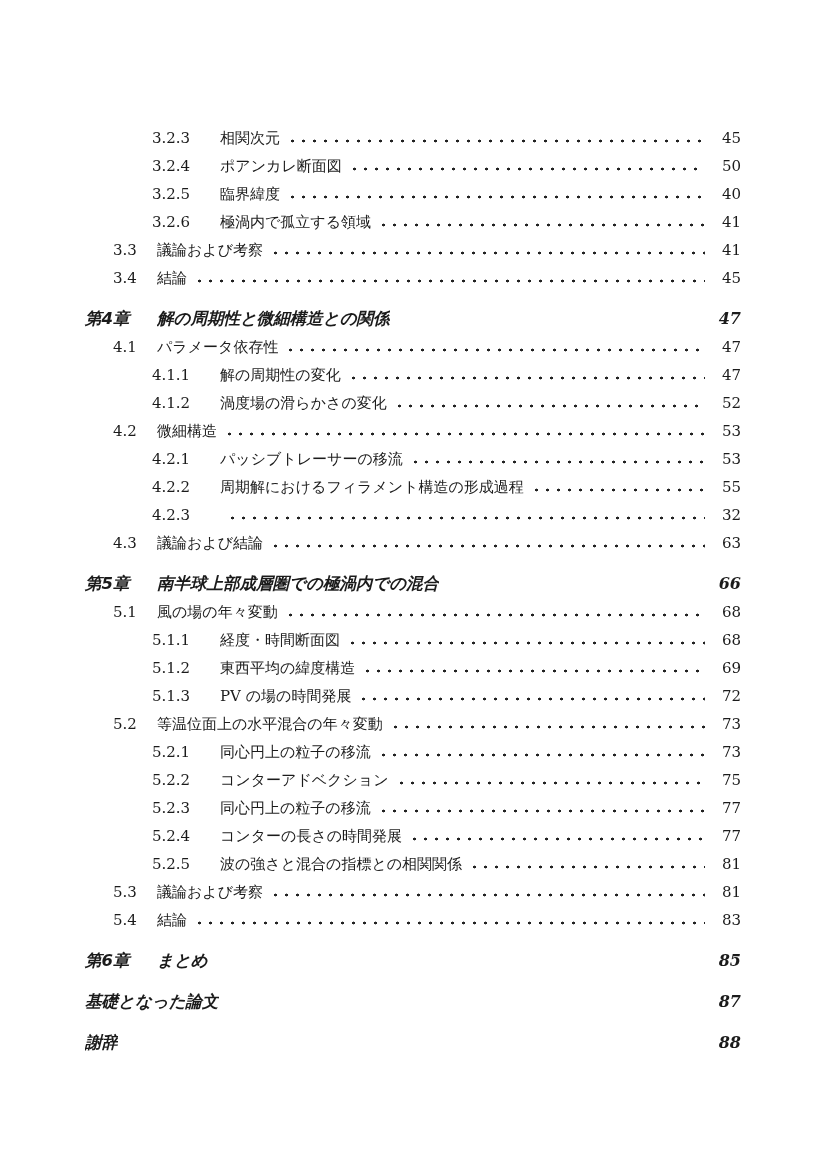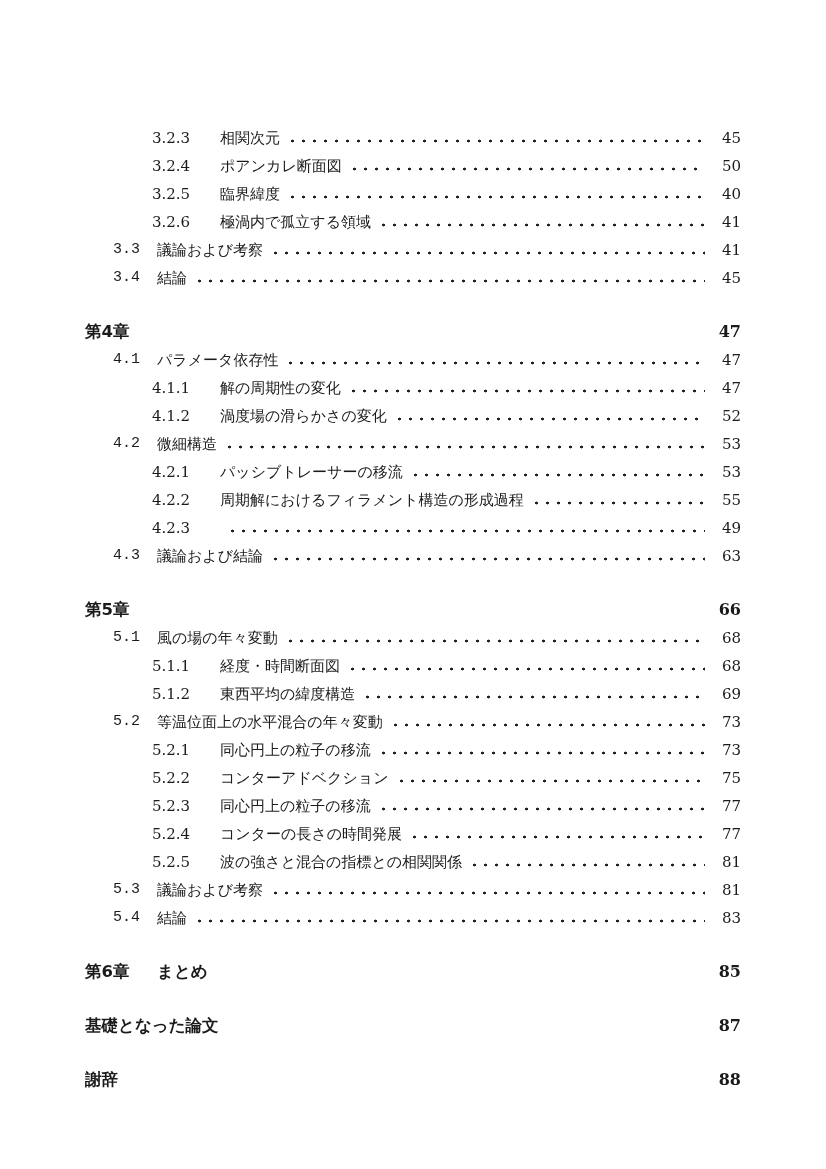--- a/index.html
+++ b/index.html
@@ -39,30 +39,31 @@
     background: radial-gradient(circle, #222 1.2px, transparent 1.7px)
                 0 calc(100% - 9px) / 11px 4px repeat-x;
   }
   .row .page-num {
     flex: 0 0 auto;
     min-width: 26px;
     text-align: right;
   }
   
   .row.section { padding-left: 28px; }
-  .row.section .num { width: 44px; font-family: Liberation Mono, monospace; }
+  .row.section .num { width: 44px; }
   
   .row.subsection { padding-left: 67px; }
   .row.subsection .num { width: 68px; }
   
   .row.chapter, .row.unnumbered {
-    margin-top: 26px;
+    margin-top: 13px;
     font-family: "DejaVu Sans", "Liberation Sans", sans-serif;
     font-weight: bold;
     font-size: 16.5px;
+    font-style: italic;
   }
   .row.chapter .num { width: 72px; }
   .row.chapter .leader, .row.unnumbered .leader { background: none; }
   .row.chapter .page-num, .row.unnumbered .page-num {
     font-family: "DejaVu Serif", "Liberation Serif", serif;
     font-weight: bold;
     font-size: 16px;
   }
 </style>
 </head>
@@ -101,20 +102,21 @@
         <span class="page-num">41</span>
       </div>
       <div class="row section">
         <span class="num">3.4</span>
         <span class="title">結論</span>
         <span class="leader"></span>
         <span class="page-num">45</span>
       </div>
       <div class="row chapter">
         <span class="num">第4章</span>
+        <span class="title">解の周期性と微細構造との関係</span>
         <span class="leader"></span>
         <span class="page-num">47</span>
       </div>
       <div class="row section">
         <span class="num">4.1</span>
         <span class="title">パラメータ依存性</span>
         <span class="leader"></span>
         <span class="page-num">47</span>
       </div>
       <div class="row subsection">
@@ -143,50 +145,57 @@
       </div>
       <div class="row subsection">
         <span class="num">4.2.2</span>
         <span class="title">周期解におけるフィラメント構造の形成過程</span>
         <span class="leader"></span>
         <span class="page-num">55</span>
       </div>
       <div class="row subsection">
         <span class="num">4.2.3</span>
         <span class="leader"></span>
-        <span class="page-num">49</span>
+        <span class="page-num">32</span>
       </div>
       <div class="row section">
         <span class="num">4.3</span>
         <span class="title">議論および結論</span>
         <span class="leader"></span>
         <span class="page-num">63</span>
       </div>
       <div class="row chapter">
         <span class="num">第5章</span>
+        <span class="title">南半球上部成層圏での極渦内での混合</span>
         <span class="leader"></span>
         <span class="page-num">66</span>
       </div>
       <div class="row section">
         <span class="num">5.1</span>
         <span class="title">風の場の年々変動</span>
         <span class="leader"></span>
         <span class="page-num">68</span>
       </div>
       <div class="row subsection">
         <span class="num">5.1.1</span>
         <span class="title">経度・時間断面図</span>
         <span class="leader"></span>
         <span class="page-num">68</span>
       </div>
       <div class="row subsection">
         <span class="num">5.1.2</span>
         <span class="title">東西平均の緯度構造</span>
         <span class="leader"></span>
         <span class="page-num">69</span>
+      </div>
+      <div class="row subsection">
+        <span class="num">5.1.3</span>
+        <span class="title">PV の場の時間発展</span>
+        <span class="leader"></span>
+        <span class="page-num">72</span>
       </div>
       <div class="row section">
         <span class="num">5.2</span>
         <span class="title">等温位面上の水平混合の年々変動</span>
         <span class="leader"></span>
         <span class="page-num">73</span>
       </div>
       <div class="row subsection">
         <span class="num">5.2.1</span>
         <span class="title">同心円上の粒子の移流</span>

